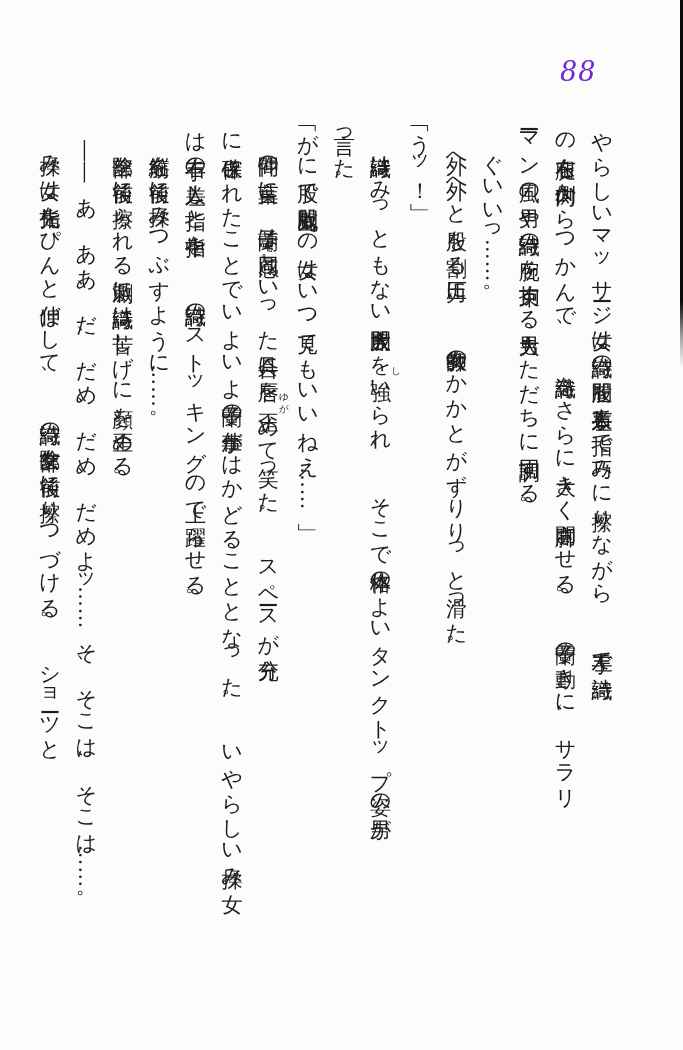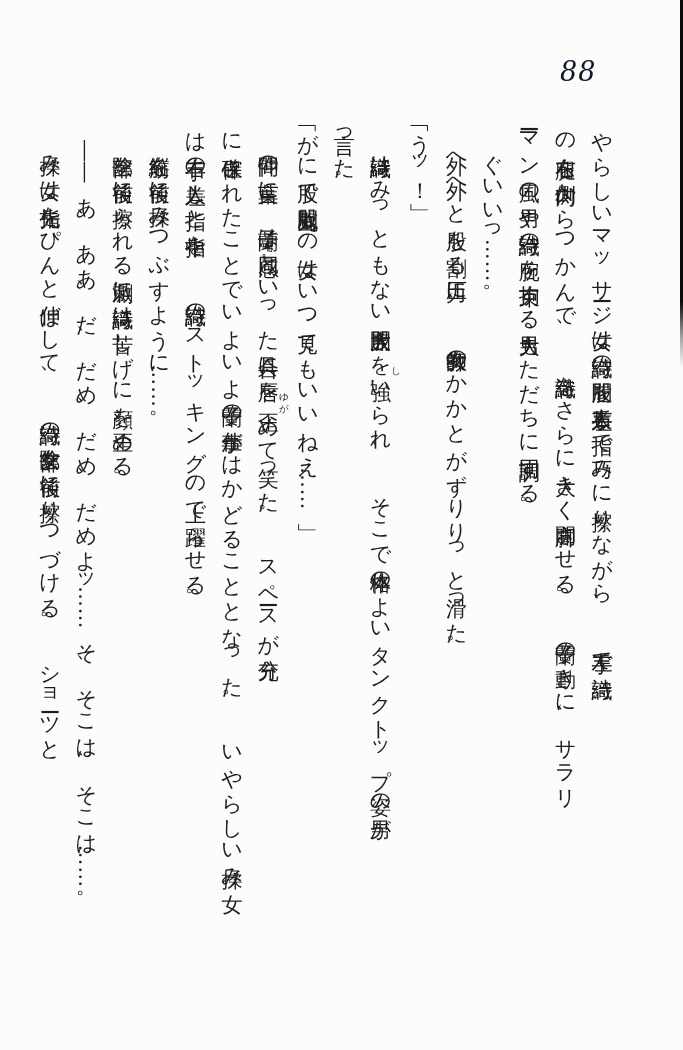--- a/index.html
+++ b/index.html
@@ -19,21 +19,21 @@
     width: 3px;
     height: 368px;
     background: linear-gradient(to bottom, #0b0b0b 0 82%, rgba(11,11,11,0.35) 92%, rgba(11,11,11,0) 100%);
   }
   .page-number {
     position: absolute;
     top: 56px;
     left: 560px;
     font-size: 27px;
     font-style: italic;
-    color: #0f172a;
+    color: #6d28d9;
     letter-spacing: 1px;
   }
   .text-block {
     position: absolute;
     top: 118px;
     right: 63px;
     height: 828px;
     writing-mode: vertical-rl;
     text-orientation: mixed;
     color: #1d1d1d;

